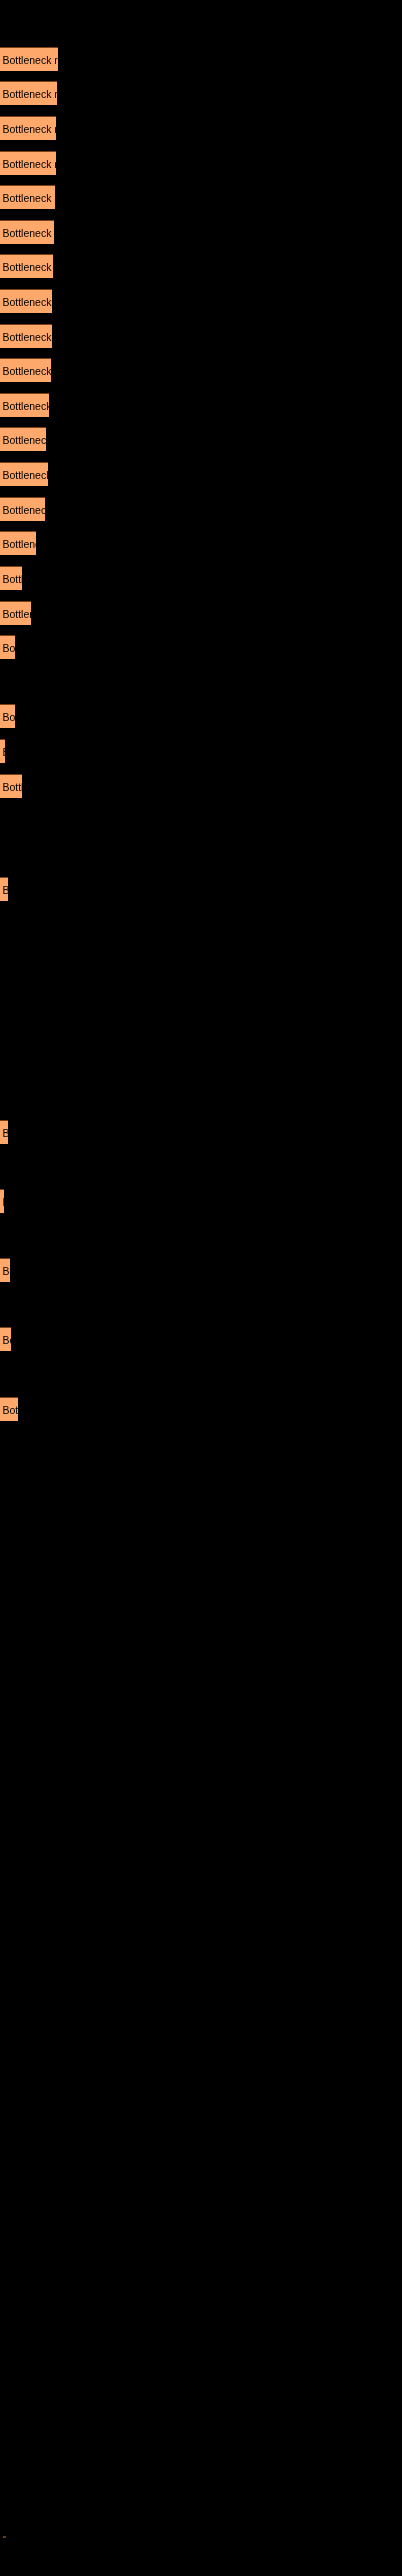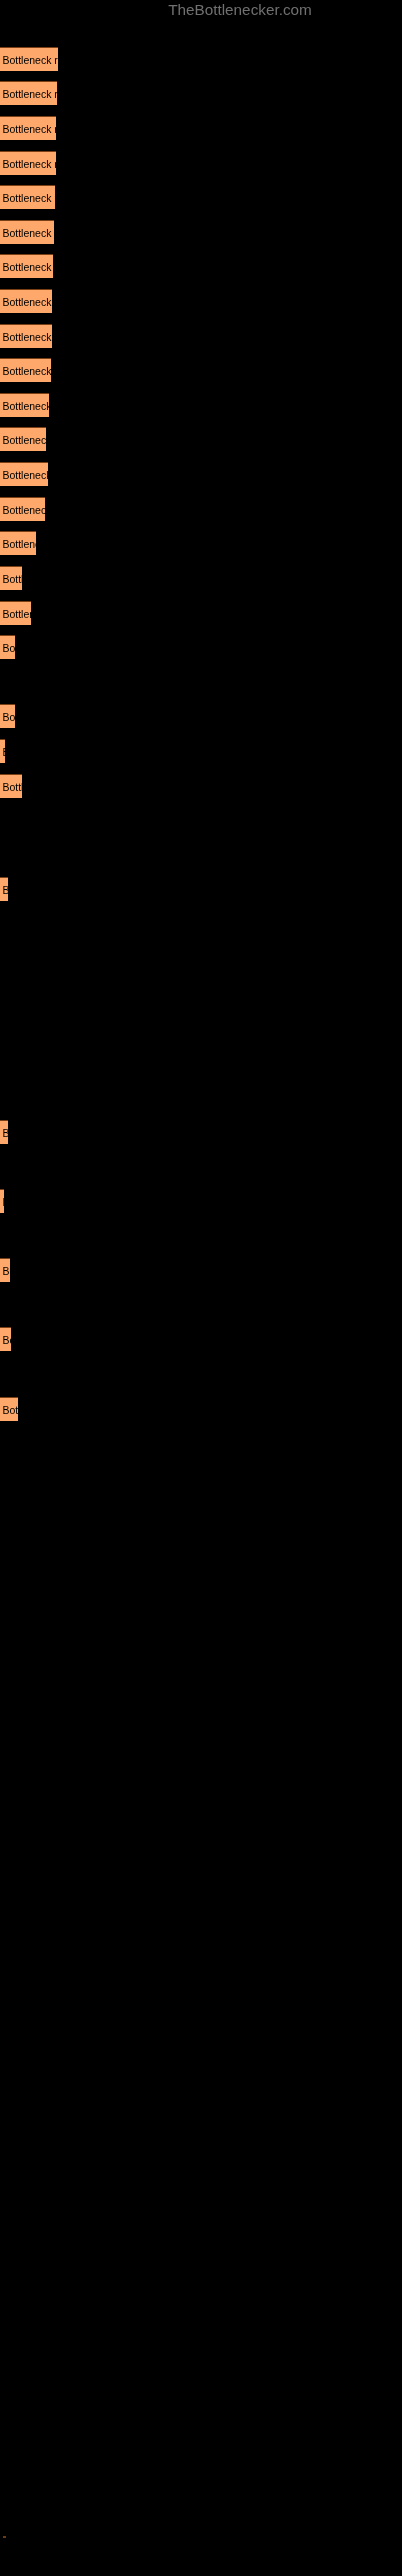--- a/index.html
+++ b/index.html
@@ -74,21 +74,20 @@
     background: #6a3a18;
     width: 2.4px;
     height: 2.4px;
   }
 </style>
 </head>
 <body>
 
 <div id="chart-root">
 
-  <div class="site-title">TheBottlenecker.com</div>
 
   <div class="plot-area" id="plot-area">
       <div class="bar-row" style="top: 47px;">
         <div class="bar" style="width: 58px;">
           <span class="bar-label">Bottleneck result</span>
         </div>
       </div>
       <div class="bar-row" style="top: 81px;">
         <div class="bar" style="width: 57px;">
           <span class="bar-label">Bottleneck result</span>

